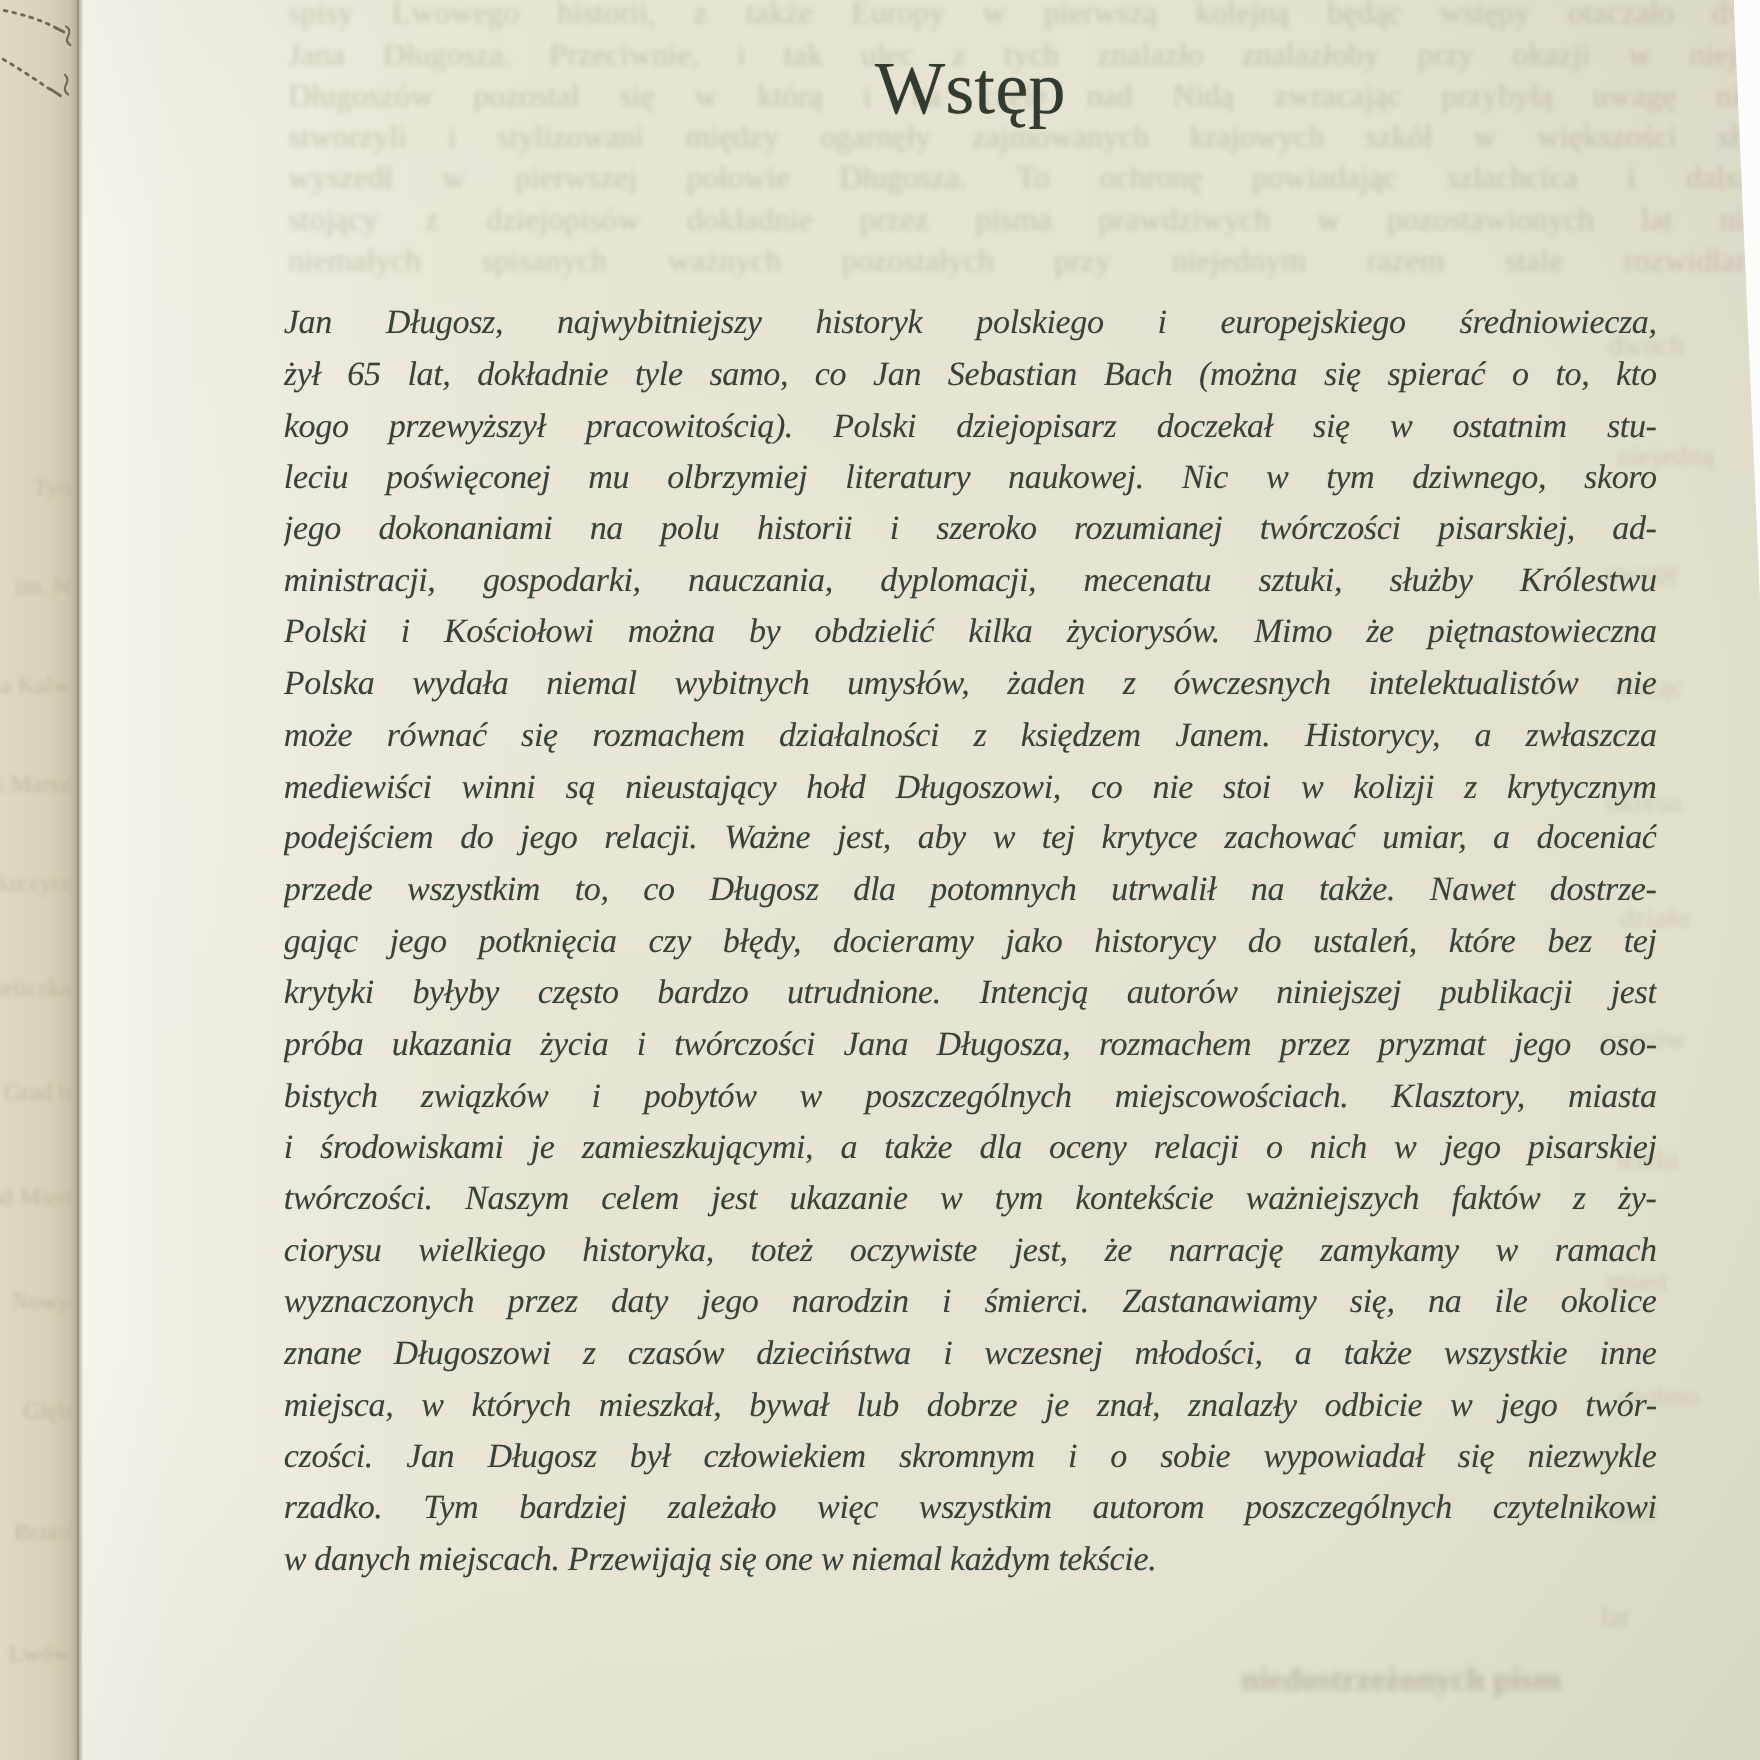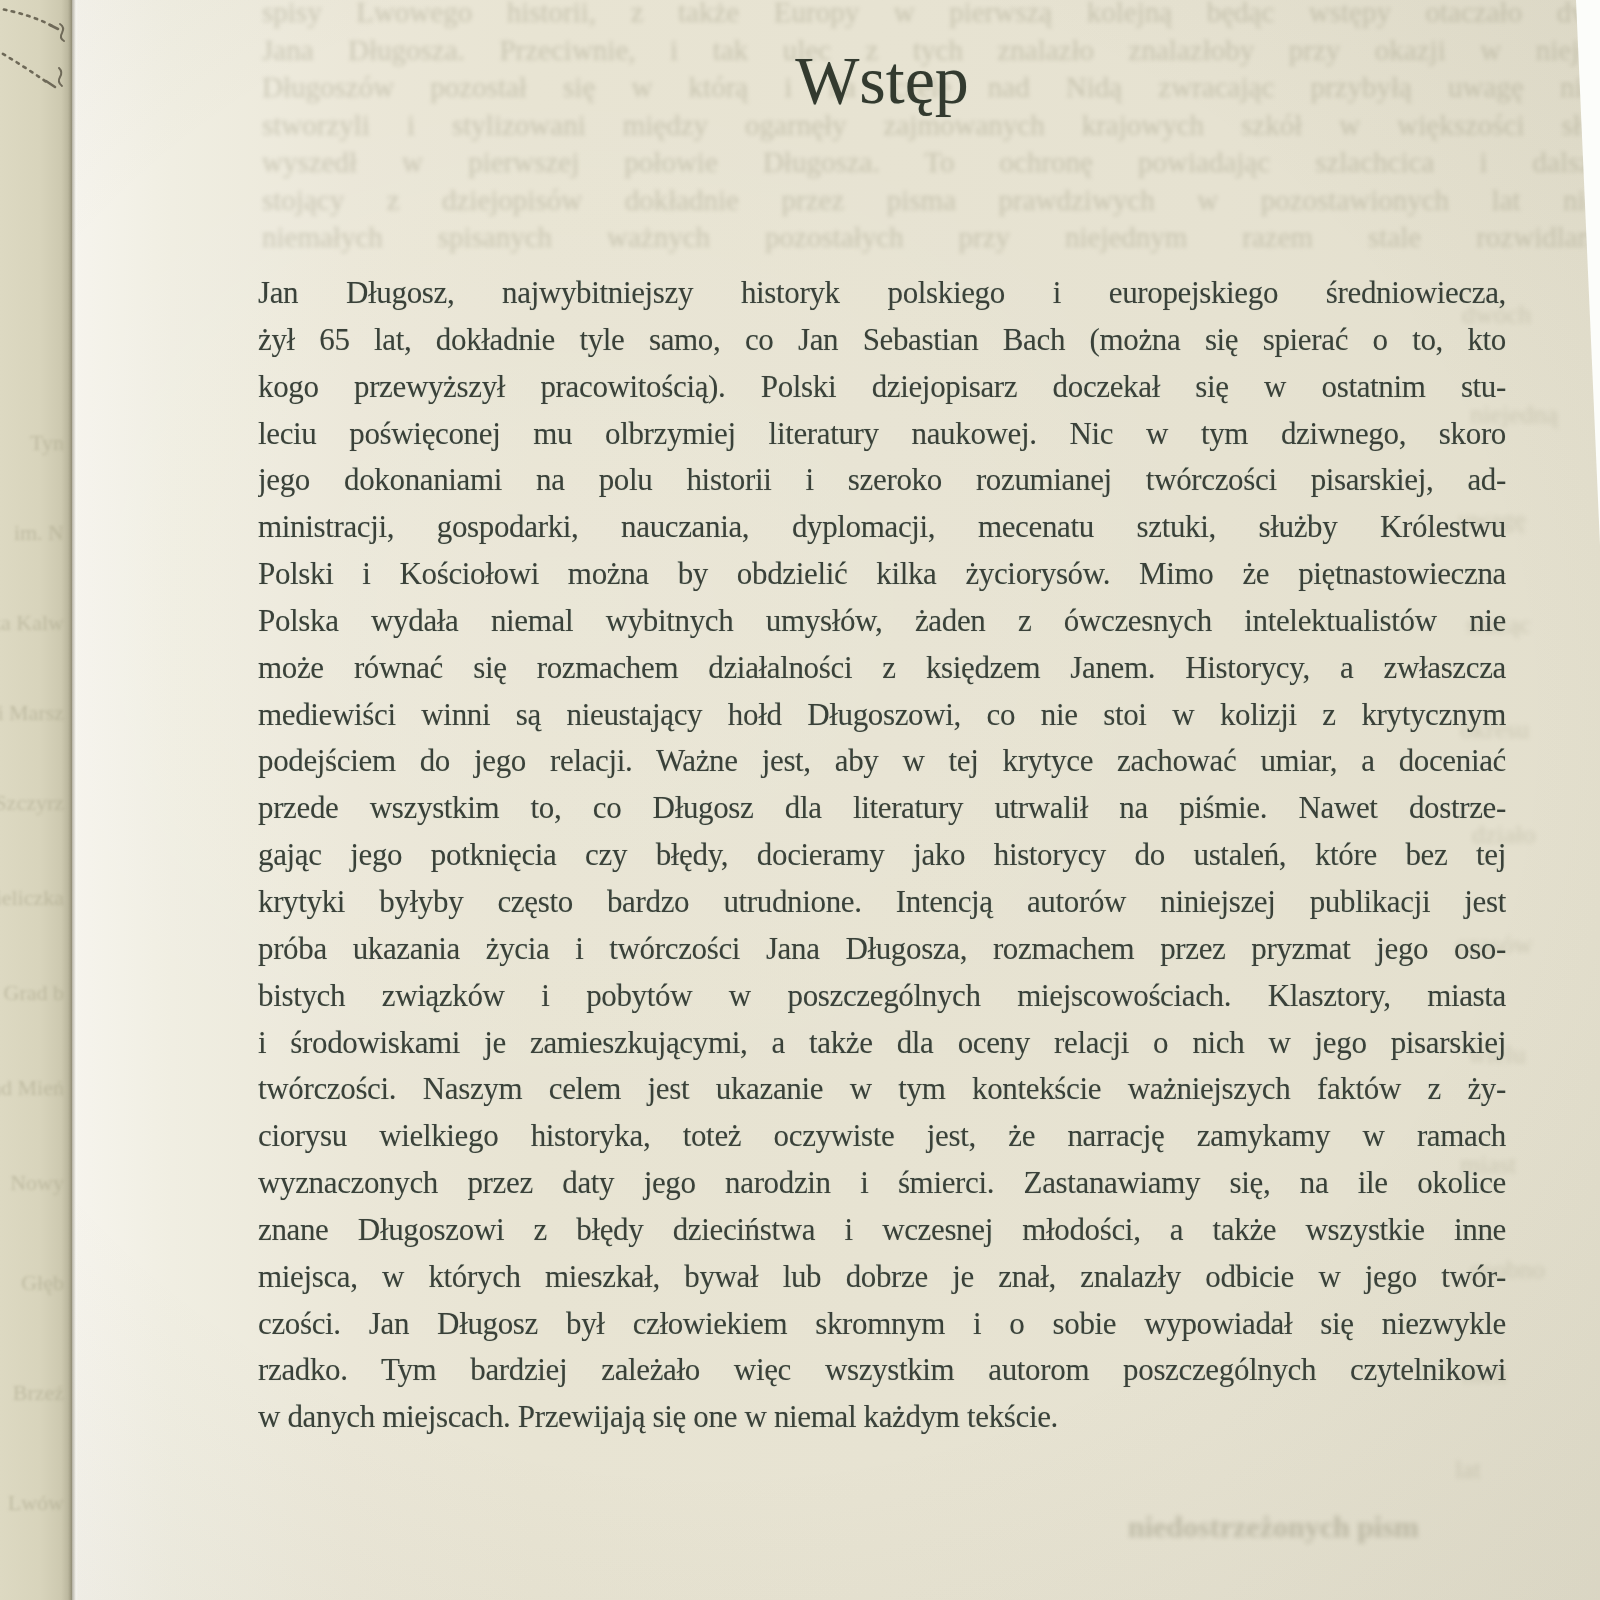--- a/index.html
+++ b/index.html
@@ -79,21 +79,21 @@
   }
   .body-block {
     position: absolute; left: 186px; top: 270px; width: 1248px; z-index: 2;
   }
   .body-line {
     height: 46.85px; line-height: 46.85px;
     font-size: 31px; letter-spacing: -0.35px;
     color: #3a4139;
     text-shadow: 0 0 1px rgba(55,100,90,.28);
     text-align: justify; text-align-last: justify;
-    overflow: hidden; white-space: nowrap;
+    overflow: hidden; white-space: nowrap; font-style: italic;
   }
   .body-line.last { text-align-last: left; }
 </style>
 </head>
 <body>
 
 <div class="photo">
 
   <div class="left-page">
     <svg width="72" height="130" viewBox="0 0 72 130">
@@ -139,30 +139,30 @@
       <div class="body-line">żył 65 lat, dokładnie tyle samo, co Jan Sebastian Bach (można się spierać o to, kto</div>
       <div class="body-line">kogo przewyższył pracowitością). Polski dziejopisarz doczekał się w ostatnim stu-</div>
       <div class="body-line">leciu poświęconej mu olbrzymiej literatury naukowej. Nic w tym dziwnego, skoro</div>
       <div class="body-line">jego dokonaniami na polu historii i szeroko rozumianej twórczości pisarskiej, ad-</div>
       <div class="body-line">ministracji, gospodarki, nauczania, dyplomacji, mecenatu sztuki, służby Królestwu</div>
       <div class="body-line">Polski i Kościołowi można by obdzielić kilka życiorysów. Mimo że piętnastowieczna</div>
       <div class="body-line">Polska wydała niemal wybitnych umysłów, żaden z ówczesnych intelektualistów nie</div>
       <div class="body-line">może równać się rozmachem działalności z księdzem Janem. Historycy, a zwłaszcza</div>
       <div class="body-line">mediewiści winni są nieustający hołd Długoszowi, co nie stoi w kolizji z krytycznym</div>
       <div class="body-line">podejściem do jego relacji. Ważne jest, aby w tej krytyce zachować umiar, a doceniać</div>
-      <div class="body-line">przede wszystkim to, co Długosz dla literatury utrwalił na piśmie. Nawet dostrze-</div>
+      <div class="body-line">przede wszystkim to, co Długosz dla potomnych utrwalił na także. Nawet dostrze-</div>
       <div class="body-line">gając jego potknięcia czy błędy, docieramy jako historycy do ustaleń, które bez tej</div>
       <div class="body-line">krytyki byłyby często bardzo utrudnione. Intencją autorów niniejszej publikacji jest</div>
       <div class="body-line">próba ukazania życia i twórczości Jana Długosza, rozmachem przez pryzmat jego oso-</div>
       <div class="body-line">bistych związków i pobytów w poszczególnych miejscowościach. Klasztory, miasta</div>
       <div class="body-line">i środowiskami je zamieszkującymi, a także dla oceny relacji o nich w jego pisarskiej</div>
       <div class="body-line">twórczości. Naszym celem jest ukazanie w tym kontekście ważniejszych faktów z ży-</div>
       <div class="body-line">ciorysu wielkiego historyka, toteż oczywiste jest, że narrację zamykamy w ramach</div>
       <div class="body-line">wyznaczonych przez daty jego narodzin i śmierci. Zastanawiamy się, na ile okolice</div>
-      <div class="body-line">znane Długoszowi z błędy dzieciństwa i wczesnej młodości, a także wszystkie inne</div>
+      <div class="body-line">znane Długoszowi z czasów dzieciństwa i wczesnej młodości, a także wszystkie inne</div>
       <div class="body-line">miejsca, w których mieszkał, bywał lub dobrze je znał, znalazły odbicie w jego twór-</div>
       <div class="body-line">czości. Jan Długosz był człowiekiem skromnym i o sobie wypowiadał się niezwykle</div>
       <div class="body-line">rzadko. Tym bardziej zależało więc wszystkim autorom poszczególnych czytelnikowi</div>
       <div class="body-line last">w danych miejscach. Przewijają się one w niemal każdym tekście.</div>
     </div>
   </div>
 
   <span class="rfrag" style="left:1462px; top:300px;">dwóch</span>
   <span class="rfrag" style="left:1470px; top:400px;">niejedną</span>
   <span class="rfrag" style="left:1458px; top:505px;">uwagę</span>

